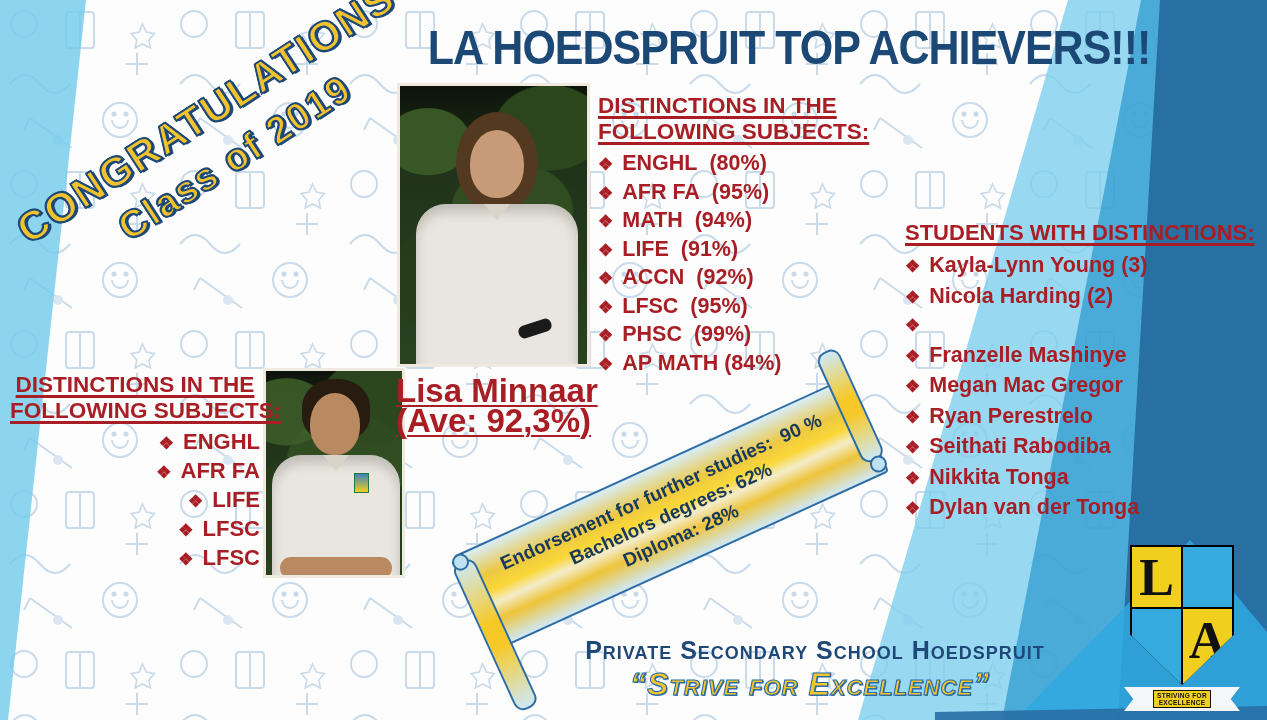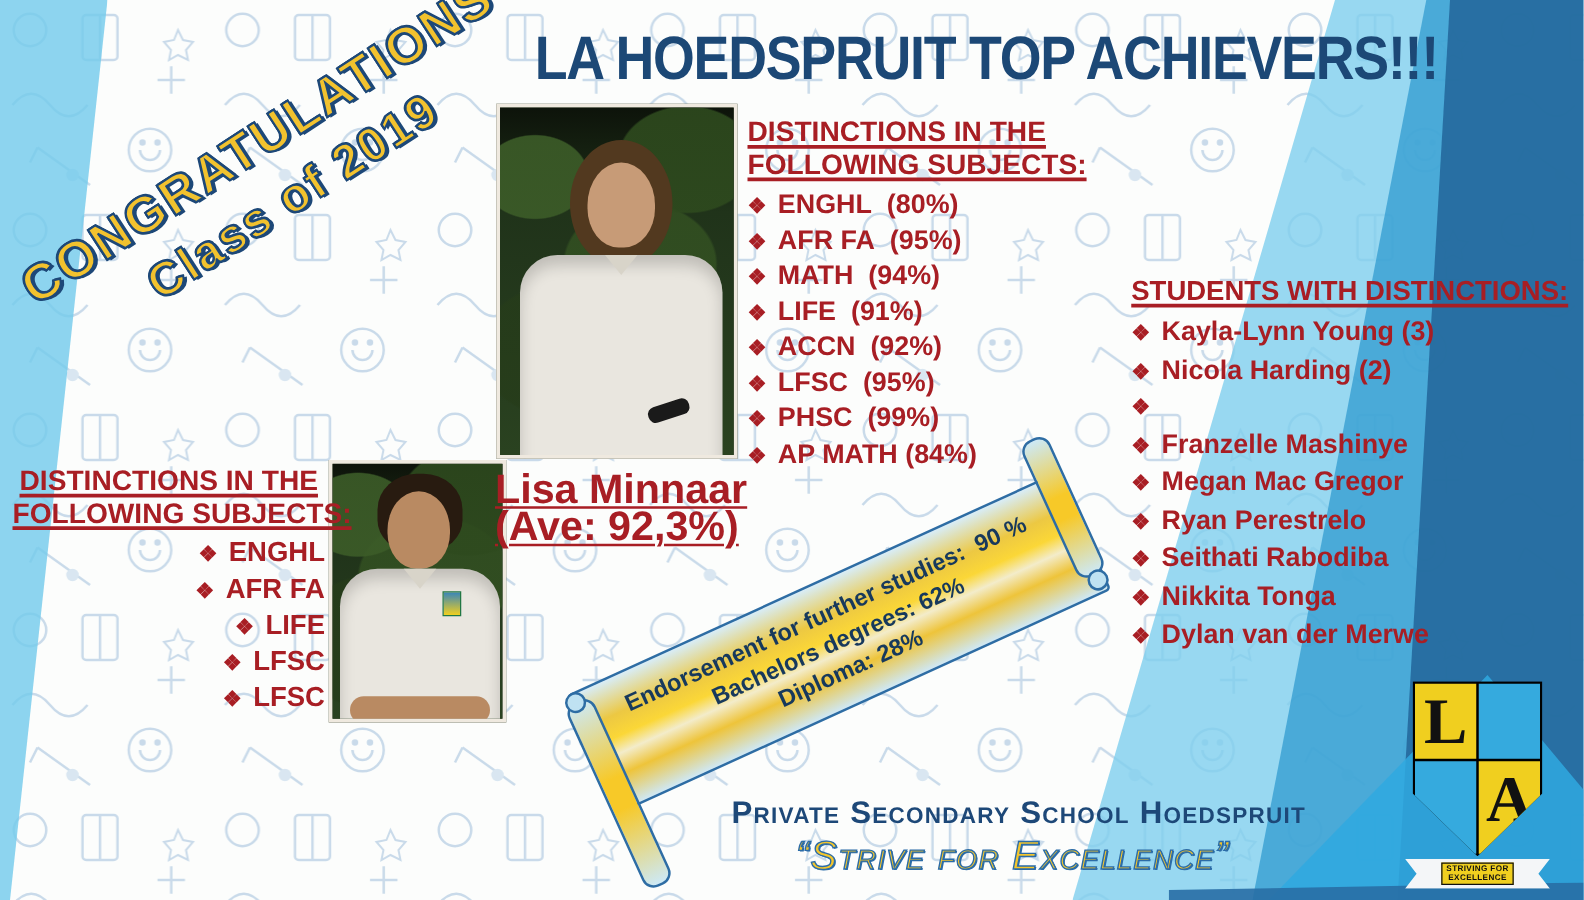--- a/index.html
+++ b/index.html
@@ -119,21 +119,21 @@
   #scroll-curl-left{left:-6px; top:-2px;}
   #scroll-curl-right{right:-4px; top:82px;}
   .scroll-line{font-size:19px; font-weight:600; color:#17395c; line-height:24px; white-space:nowrap;}
 
   
   #school-name{left:560px; top:606px; width:510px; text-align:center;
     font-variant:small-caps; font-size:28px; letter-spacing:2px; color:#1d4878; font-weight:600; z-index:3;}
   #school-type{left:505px; top:636px; width:620px; text-align:center;
     font-variant:small-caps; font-size:25px; letter-spacing:1px; color:#1d4878; font-weight:600; z-index:3;}
   #motto{left:480px; top:666px; width:660px; text-align:center;
-    font-variant:small-caps; font-style:italic; font-weight:normal; font-size:32px;
+    font-variant:small-caps; font-style:italic; font-weight:bold; font-size:32px;
     letter-spacing:1px; color:#f4c62c; -webkit-text-stroke:1.1px #2b6ca8;
     text-shadow:1px 1px 0 #2b6ca8; z-index:3;}
 
   
   #logo{left:1130px; top:545px; width:104px; height:168px; z-index:4;}
   #shield{
     position:absolute; left:0; top:0; width:104px; height:140px;
     clip-path:polygon(0 0,100% 0,100% 64%,50% 100%,0 64%);
     background:#000;
   }
@@ -274,21 +274,21 @@
       <div class="student-item">
           <span class="bullet">❖</span>
           <span>Seithati Rabodiba</span>
         </div>
       <div class="student-item">
           <span class="bullet">❖</span>
           <span>Nikkita Tonga</span>
         </div>
       <div class="student-item">
           <span class="bullet">❖</span>
-          <span>Dylan van der Merwe</span>
+          <span>Dylan van der Tonga</span>
         </div>
     </div>
   </div>
 
   <div class="abs" id="enrique-subjects-block">
     <div class="red-heading" style="text-align:center;">DISTINCTIONS IN THE</div>
     <div class="red-heading" style="text-align:center;">FOLLOWING SUBJECTS:</div>
     <div id="enrique-subjects-list">
       <div class="subject-item">
           <span class="bullet">❖</span>

